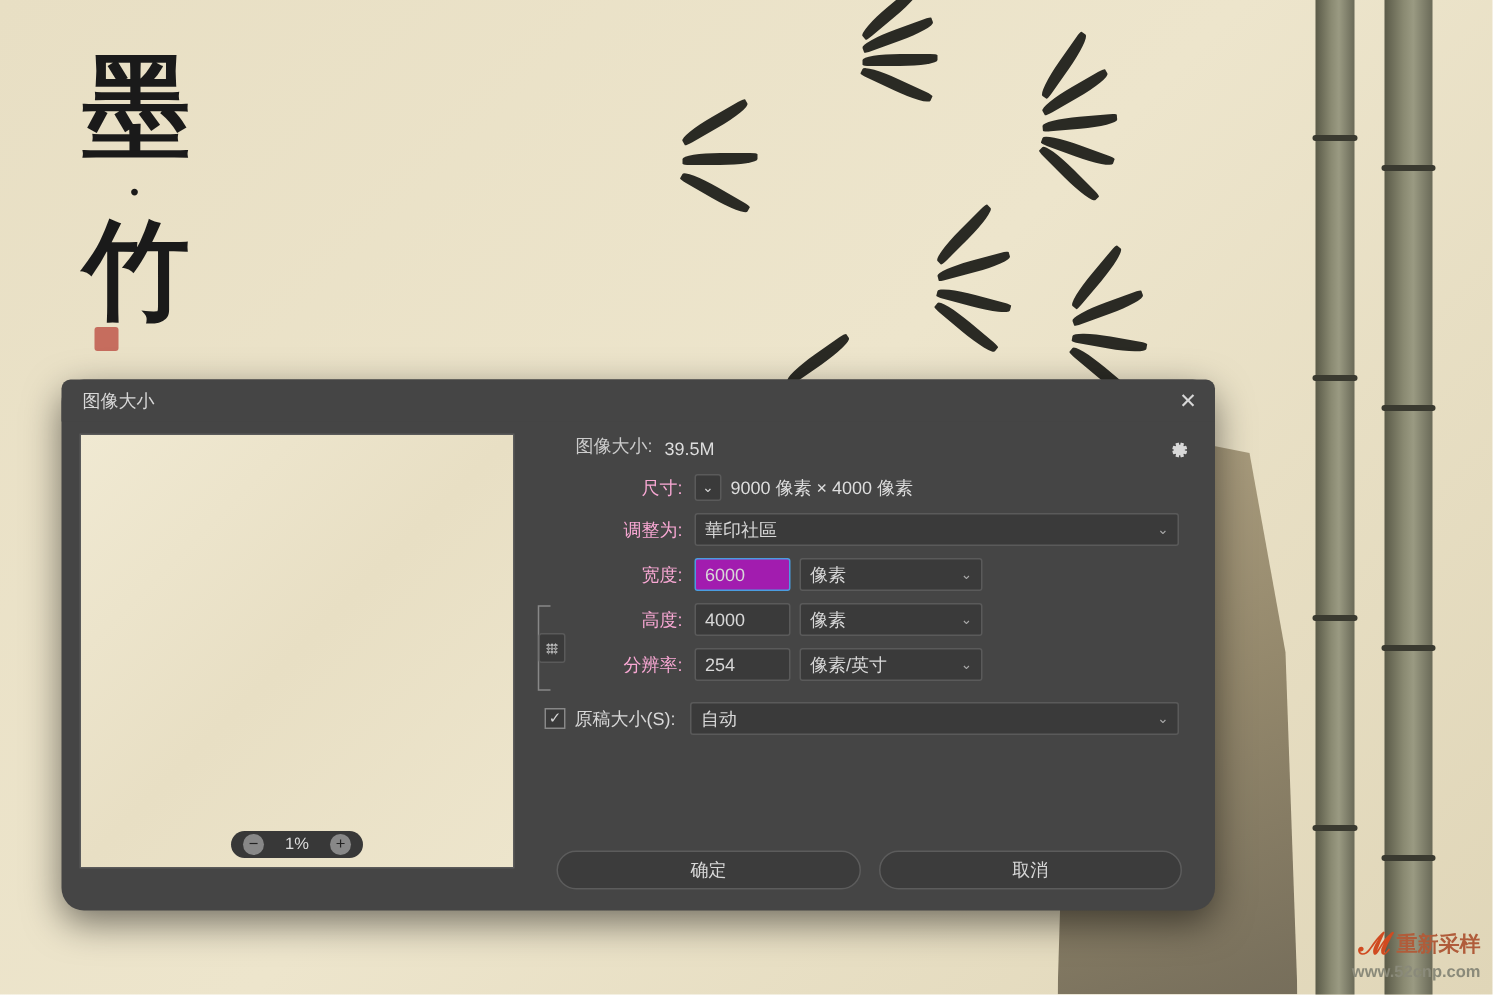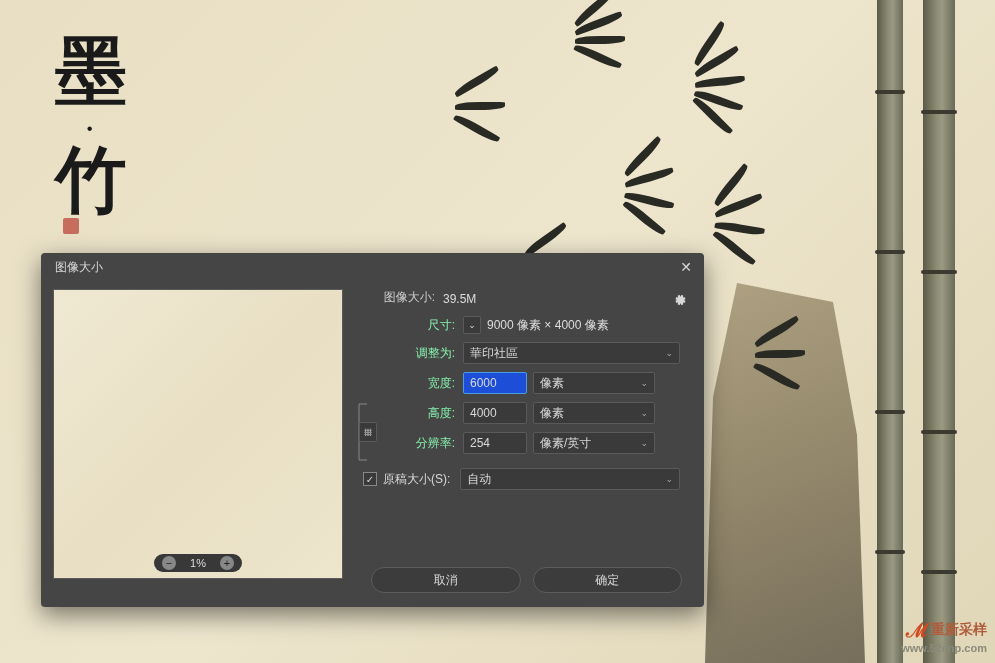--- a/index.html
+++ b/index.html
@@ -103,24 +103,24 @@
     color: #d04a20;
     vertical-align: middle;
     margin-right: 2px;
   }
 
   
   .dialog {
     position: absolute;
     left: 41px;
     top: 253px;
-    width: 663px;
+    width: 769px;
     height: 354px;
     background: #454545;
-    border-radius: 4px;
+    border-radius: 15px;
     box-shadow: 0 8px 24px rgba(0,0,0,0.5);
     color: #d8d8d8;
     font-size: 12px;
   }
   .dialog-header {
     display: flex;
     align-items: center;
     justify-content: space-between;
     height: 28px;
     padding: 0 10px 0 14px;
@@ -191,21 +191,21 @@
     width: 14px; height: 14px;
     cursor: pointer;
     color: #d8d8d8;
   }
 
   .form-row {
     display: flex;
     align-items: center;
     margin-bottom: 8px;
   }
-  .form-label { width: 92px; text-align: right; margin-right: 8px; color: #86efac; }
+  .form-label { width: 92px; text-align: right; margin-right: 8px; color: #f9a8d4; }
   .chevron-box {
     width: 18px; height: 18px;
     background: #3a3a3a;
     border: 1px solid #5a5a5a;
     display: flex; align-items: center; justify-content: center;
     margin-right: 6px;
     cursor: pointer;
     border-radius: 2px;
   }
   .dims-text { color: #ddd; }
@@ -226,21 +226,21 @@
     cursor: pointer;
     min-width: 104px;
   }
   .select-caret { font-size: 9px; color: #aaa; margin-left: 6px; }
   .input-box {
     width: 64px;
     text-align: left;
   }
   .input-focused {
     border-color: #4a9de0;
-    background: #1d4ed8;
+    background: #a21caf;
   }
   .link-bracket {
     position: absolute;
     left: 6px;
     top: 113px;
     width: 20px;
     height: 60px;
     display: flex;
     align-items: center;
   }
@@ -460,16 +460,16 @@
         <div class="select-box" style="flex:1">
           <span>自动</span>
           <span class="select-caret">⌄</span>
         </div>
       </div>
 
     </div>
   </div>
 
   <div class="buttons-row">
+    <button class="dlg-button">确定</button>
     <button class="dlg-button">取消</button>
-    <button class="dlg-button">确定</button>
   </div>
 </div>
 
 </body></html>

